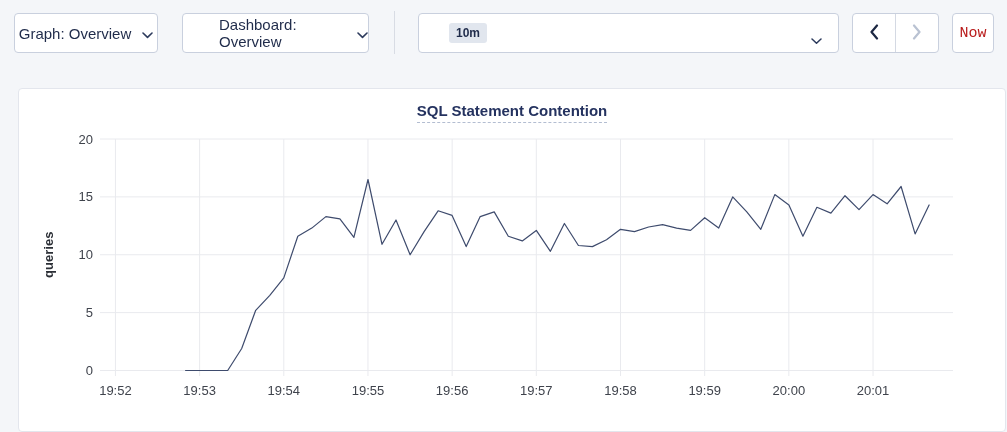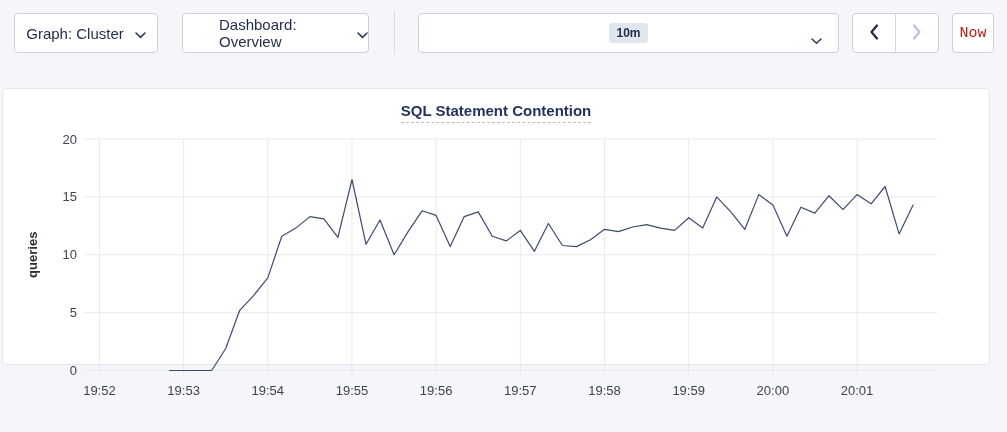--- a/index.html
+++ b/index.html
@@ -16,55 +16,55 @@
     display:flex; align-items:center; justify-content:center; gap:11px;
     font-size:15px; color:#1f2b4a; cursor:pointer;
   }
   #graph-btn { left:14px;  width:144px; }
   #dash-btn  { left:182px; width:187px;padding-left:36px; }
   .toolbar-divider {
     position:absolute; left:394px; top:11px; width:1px; height:43px;
     background:#d8dce4;
   }
   #time-sel {
-    left:418px; width:421px; justify-content:center;
+    left:418px; width:421px; justify-content:flex-start;
     padding:0 30px; gap:31px;
   }
   #time-sel .chev { position:absolute; right:16px; top:17px; }
   .badge {
     background:#e1e6ee; border-radius:3px; padding:4px 7px;
     font-size:12px; font-weight:bold; color:#1f2b4a; line-height:1;
   }
   #arrow-group { left:852px; width:87px; padding:0; gap:0; overflow:hidden; }
   .arrow-half {
     flex:1; height:100%; display:flex; align-items:center; justify-content:center;
     cursor:pointer;
   }
   .arrow-half.first { border-right:1px solid #d4d9e3; }
   #now-btn { left:952px; width:42px; color:#b91c1c; font-size:15px;font-family:Liberation Mono, monospace; }
   .chart-card {
-    position:absolute; left:2px; top:88px; width:988px; height:277px;
+    position:absolute; left:18px; top:88px; width:988px; height:344px;
     background:#ffffff; border:1px solid #e3e6ed; border-radius:4px;
   }
   .chart-title-row {
     position:absolute; top:13px; left:0; width:100%; text-align:center;
   }
   .chart-title {
     display:inline-block; font-size:15px; font-weight:bold; color:#24325f;
     border-bottom:1px dashed #b3bdd1; padding-bottom:3px; cursor:help;
   }
   .chart-svg { position:absolute; left:0; top:0; }
 </style>
 </head>
 <body>
 
 <div>
 
   <div class="btn" id="graph-btn">
-    <span>Graph: Cluster</span>
+    <span>Graph: Overview</span>
     <span>
       <svg width="11" height="7" viewBox="0 0 11 7">
           <polyline points="1,1 5.5,5.3 10,1" fill="none" stroke="#2c3a5c" stroke-width="1.6" stroke-linecap="round" stroke-linejoin="round"></polyline>
         </svg>
     </span>
   </div>
 
   <div class="btn" id="dash-btn">
     <span>Dashboard: Overview</span>
     <span>

